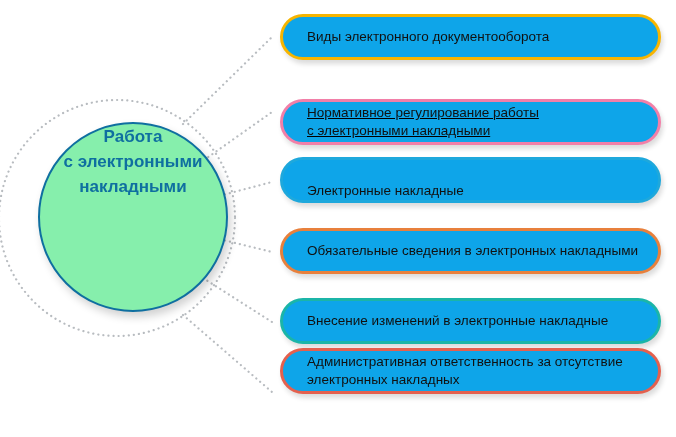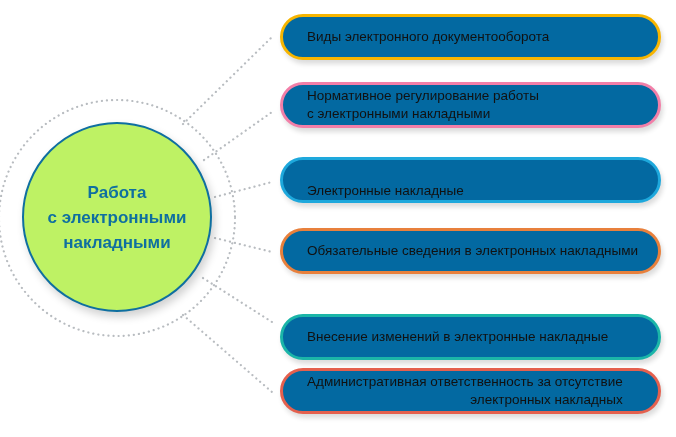--- a/index.html
+++ b/index.html
@@ -1,31 +1,31 @@
 <!DOCTYPE html>
 <html><head>
   <meta charset="utf-8">
   <style>
     html, body { margin: 0; padding: 0; background: #ffffff; }
     body { width: 676px; height: 437px; position: relative; overflow: hidden;
            font-family: "Liberation Sans", sans-serif; }
     #canvas { position: absolute; left: 0; top: 0; width: 676px; height: 437px; }
     .hub {
-      position: absolute; left: 22px; top: 122px; width: 186px; height: 186px;
-      border-radius: 50%; border: 2.5px solid #0f6fa0; background: #bef264;
+      position: absolute; left: 38px; top: 122px; width: 186px; height: 186px;
+      border-radius: 50%; border: 2.5px solid #0f6fa0; background: #86efac;
       box-shadow: 3px 5px 8px rgba(0,0,0,0.18);
-      display: flex; align-items: center; justify-content: center; text-align: center;
+      display: flex; align-items: flex-start; justify-content: center; text-align: center;
     }
     .hub-title {
       color: #0f6fa0; font-weight: bold; font-size: 17px; line-height: 25px;
       white-space: pre-line;
     }
     .topic {
       position: absolute; left: 280px; width: 381px; height: 46px;
-      border-radius: 24px; border: 3.5px solid #ccc; background: #0369a1;
+      border-radius: 24px; border: 3.5px solid #ccc; background: #0ea5e9;
       box-shadow: 2px 4px 5px rgba(0,0,0,0.14);
       display: flex; align-items: center; padding-left: 24px; box-sizing: border-box;
     }
     .topic-label { font-size: 13.5px; line-height: 18px; color: #111; white-space: pre-line; }
   </style>
 </head>
 <body>
 
 <svg id="canvas" width="676" height="437" viewBox="0 0 676 437">
   <circle cx="117" cy="218" r="118" fill="none" stroke="#b8bcc0" stroke-width="2.2" stroke-dasharray="0.1 5" stroke-linecap="round"></circle>
@@ -41,29 +41,29 @@
 
 <div class="hub">
   <div class="hub-title">Работа
 с электронными
 накладными</div>
 </div>
 
 <div class="topic" style="top:14px;  border-color:#f7b500;">
   <span class="topic-label">Виды электронного документооборота</span>
 </div>
-<div class="topic" style="top:82px;  border-color:#f27fa8;">
+<div class="topic" style="top:99px;  border-color:#f27fa8;text-decoration:underline;">
   <span class="topic-label">Нормативное регулирование работы
 с электронными накладными</span>
 </div>
 <div class="topic" style="top:157px; border-color:#1ea8dc;align-items:flex-end;">
   <span class="topic-label">Электронные накладные</span>
 </div>
 <div class="topic" style="top:228px; border-color:#e8803c;">
   <span class="topic-label">Обязательные сведения в электронных накладными</span>
 </div>
-<div class="topic" style="top:314px; border-color:#1bb5a8;">
+<div class="topic" style="top:298px; border-color:#1bb5a8;">
   <span class="topic-label">Внесение изменений в электронные накладные</span>
 </div>
-<div class="topic" style="top:368px; border-color:#e4604e;text-align:right;">
+<div class="topic" style="top:348px; border-color:#e4604e;">
   <span class="topic-label">Административная ответственность за отсутствие
 электронных накладных</span>
 </div>
 
 </body></html>

